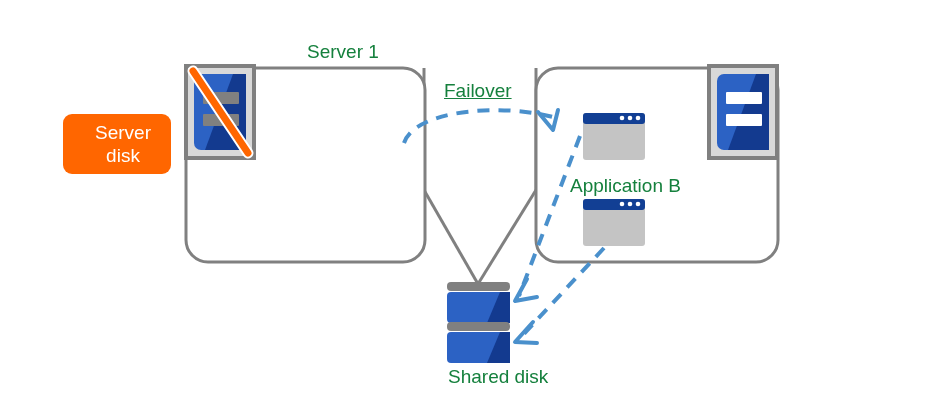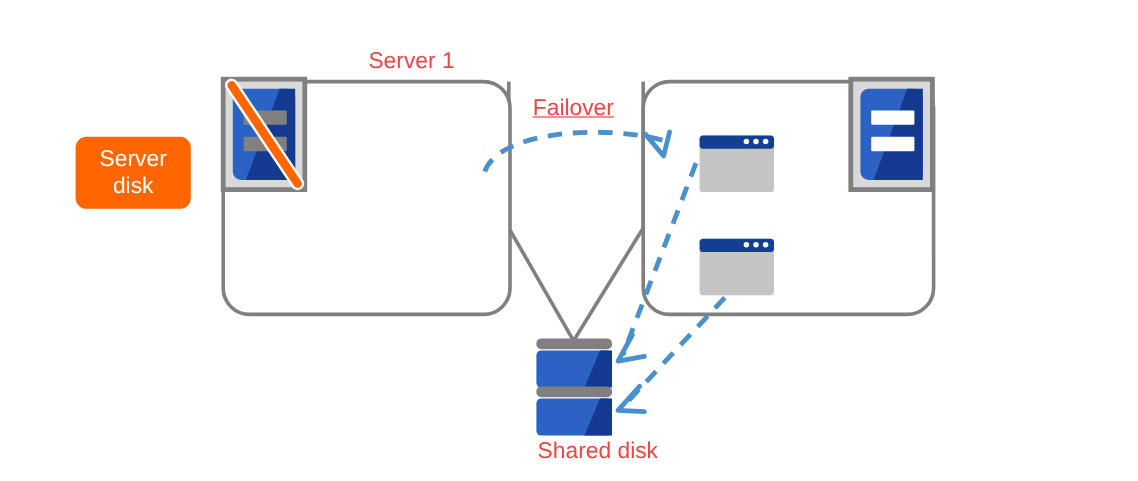--- a/index.html
+++ b/index.html
@@ -19,21 +19,21 @@
   }
   #vector-layer {
     position: absolute;
     left: 0;
     top: 0;
     width: 948px;
     height: 401px;
   }
   .lbl {
     position: absolute;
-    color: #ef4444;
+    color: #15803d;
     font-size: 19px;
     line-height: 22px;
     white-space: pre;
     font-family: "Liberation Sans", sans-serif;
   }
   #label-server1 { left: 307px; top: 41px; }
   #label-server2 { left: 579px; top: 41px; }
   #label-failover { left: 444px; top: 80px; text-decoration: underline; }
   #label-app-a { left: 570px; top: 89px; }
   #label-app-b { left: 570px; top: 175px; }
@@ -44,20 +44,21 @@
     left: 63px;
     top: 114px;
     width: 96px;
     height: 60px;
     background: #ff6600;
     border-radius: 9px;
     display: flex;
     flex-direction: column;
     align-items: center;
     justify-content: center;
+    padding-left: 12px;
   }
   #badge-server-down span {
     color: #ffffff;
     font-size: 19px;
     line-height: 23px;
     font-family: "Liberation Sans", sans-serif;
     white-space: pre;
     display: block;
     text-align: center;
   }
@@ -139,20 +140,21 @@
     </g>
 
   </svg>
 
   <div class="lbl" id="label-server1">Server 1</div>
 
 
   <div class="lbl" id="label-failover">Failover</div>
 
 
+  <div class="lbl" id="label-app-b">Application B</div>
 
   <div class="lbl" id="label-shared-disk">Shared disk</div>
 
   <div id="badge-server-down">
     <span>Server</span>
     <span>disk</span>
   </div>
 
 </div>
 

